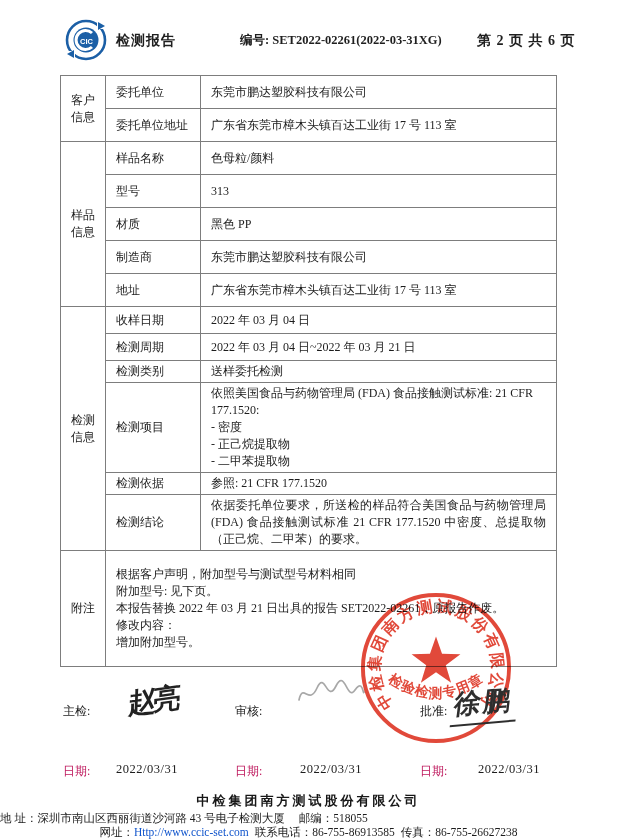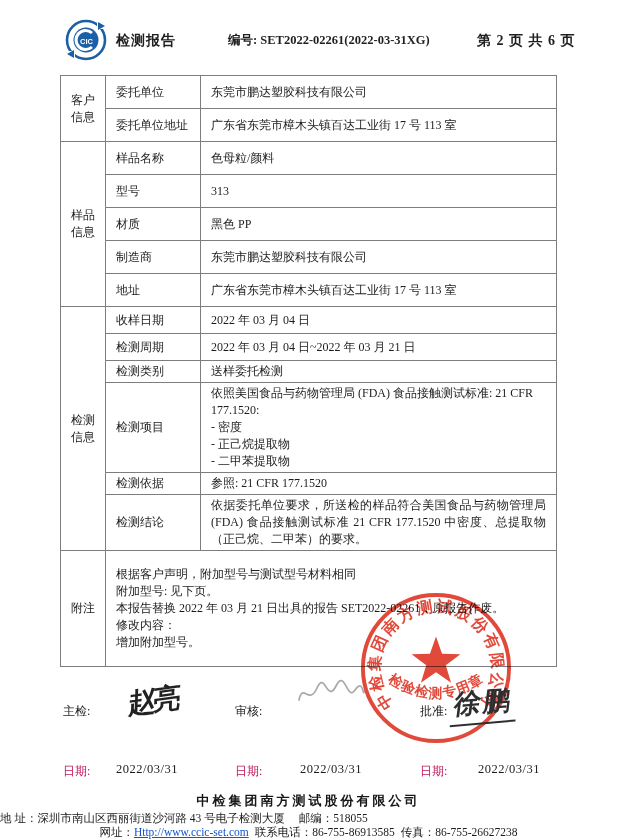--- a/index.html
+++ b/index.html
@@ -6,21 +6,21 @@
   html,body { background:#ffffff; }
   body { font-family:"Liberation Serif","DejaVu Serif",serif; }
   .page {
     position:relative; width:617px; height:840px; background:#ffffff;
     overflow:hidden; color:#1f1f1f;border-radius:11px;
   }
 
   
   .hdr-logo { position:absolute; left:64px; top:18px; width:44px; height:44px; }
   .hdr-title { position:absolute; left:116px; top:32px; font-size:14px; font-weight:bold; letter-spacing:1px; }
-  .hdr-no { position:absolute; left:228px; top:32px; font-size:12.5px; font-weight:bold; }
+  .hdr-no { position:absolute; left:240px; top:32px; font-size:12.5px; font-weight:bold; }
   .hdr-page { position:absolute; left:477px; top:32px; font-size:14px; font-weight:bold; letter-spacing:1px; }
 
   
   table.report { position:absolute; left:60px; top:75px; width:497px;
     border-collapse:collapse; table-layout:fixed; }
   table.report td {
     border:1px solid #7d7d7d; font-size:12px; color:#1c1c1c;
     padding:2px 10px; vertical-align:middle; line-height:17px;
   }
   td.sec { width:45px; text-align:center; white-space:pre-line; padding:2px 3px; line-height:22px; }
@@ -49,21 +49,21 @@
     border-bottom:2px solid #2e2e2e; padding:0 6px 2px 2px; }
   .scribble { position:absolute; left:293px; top:676px; z-index:3; }
 
   
   .ftr-company { position:absolute; left:0; top:792px; width:100%; text-align:center;
     font-size:13px; font-weight:bold; letter-spacing:3px; color:#171717; }
   .ftr-line1 { position:absolute; left:0; top:811px; width:100%; text-align:left;
     font-size:11.5px; color:#1c1c1c; }
   .ftr-line2 { position:absolute; left:0; top:825px; width:100%; text-align:center;
     font-size:11.5px; color:#1c1c1c; }
-  .ftr-link { color:#1155cc; text-decoration:underline; cursor:pointer; }
+  .ftr-link { color:#1155cc; cursor:pointer; }
   .sp { display:inline-block; width:14px; }
 </style>
 </head>
 <body>
 
 <div class="page">
 
   <svg class="hdr-logo" viewBox="0 0 44 44">
     <circle cx="22" cy="22" r="19" fill="none" stroke="#1b5fa6" stroke-width="2.6"></circle>
     <rect x="33" y="4" width="8" height="7" fill="#ffffff"></rect>

